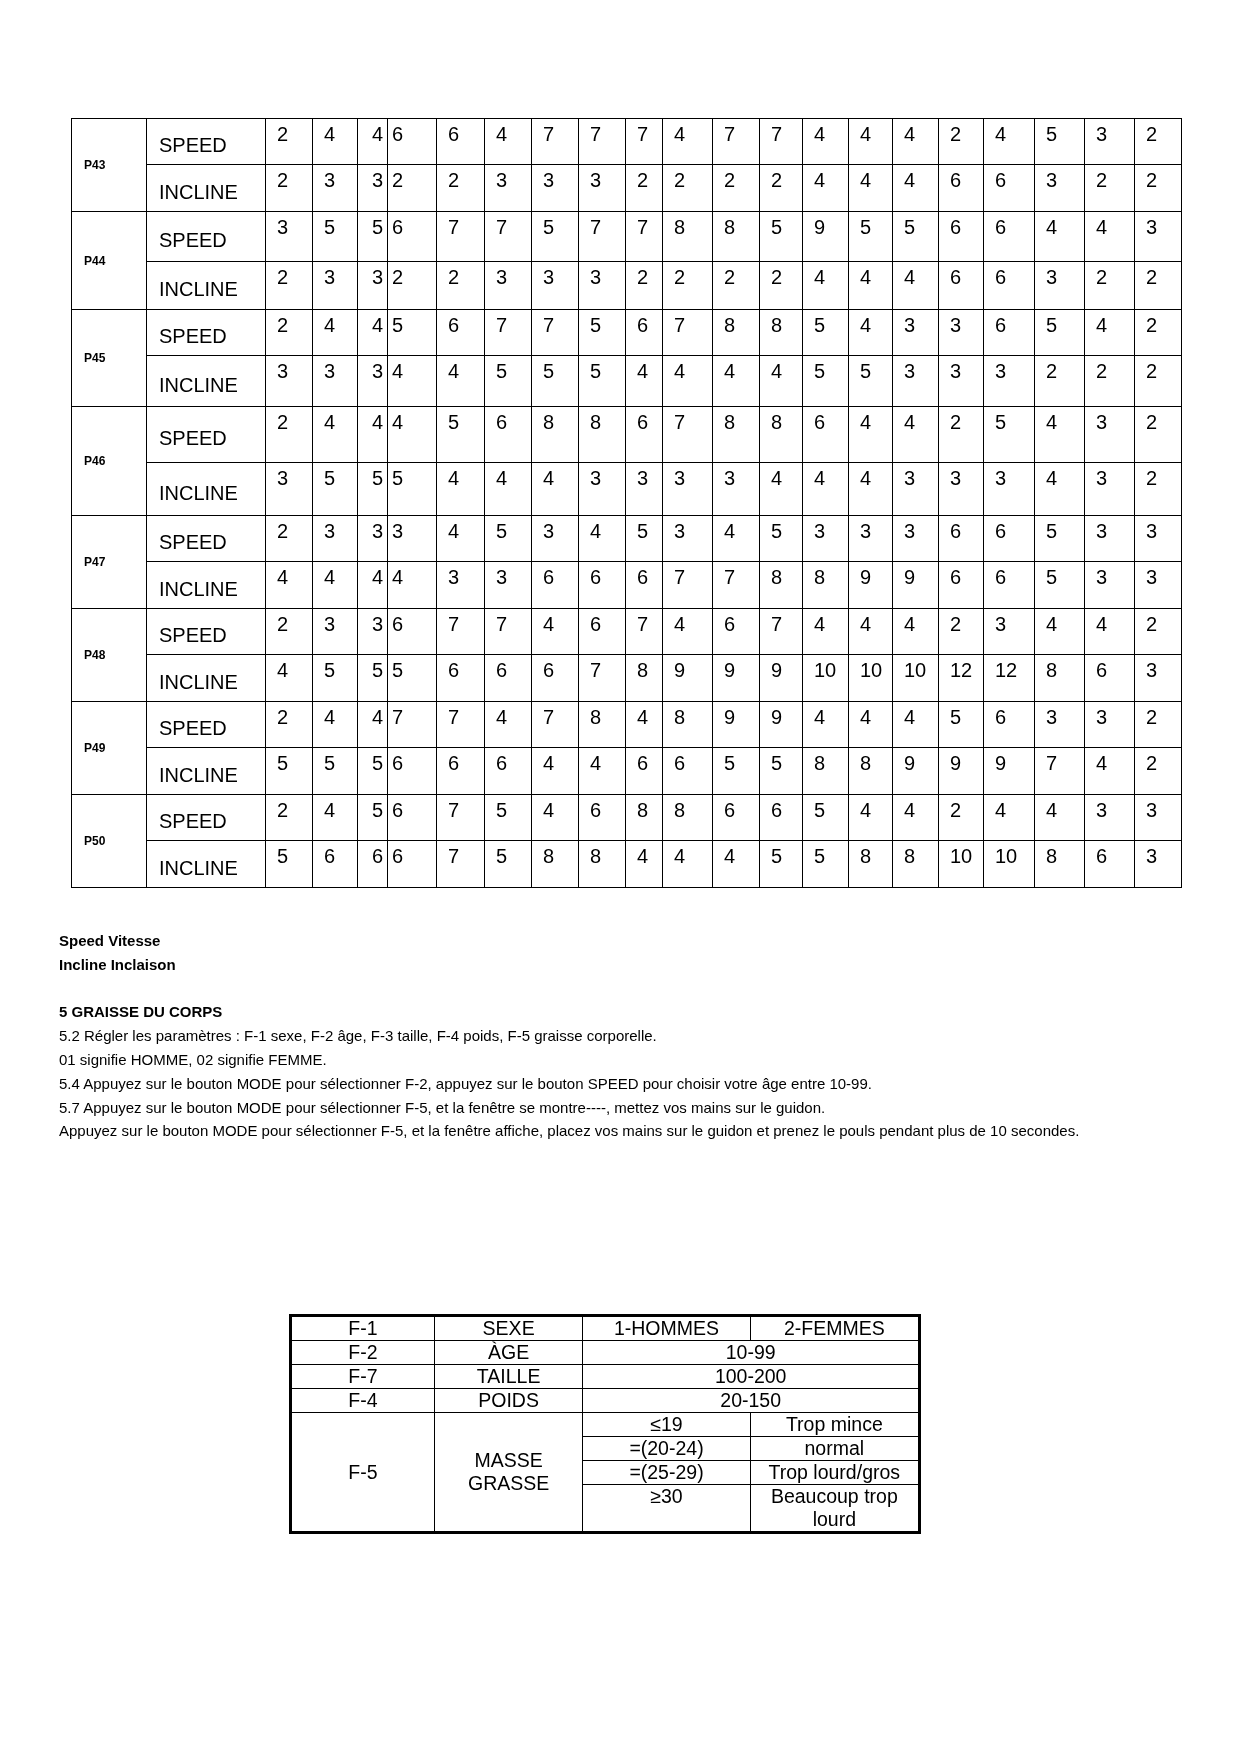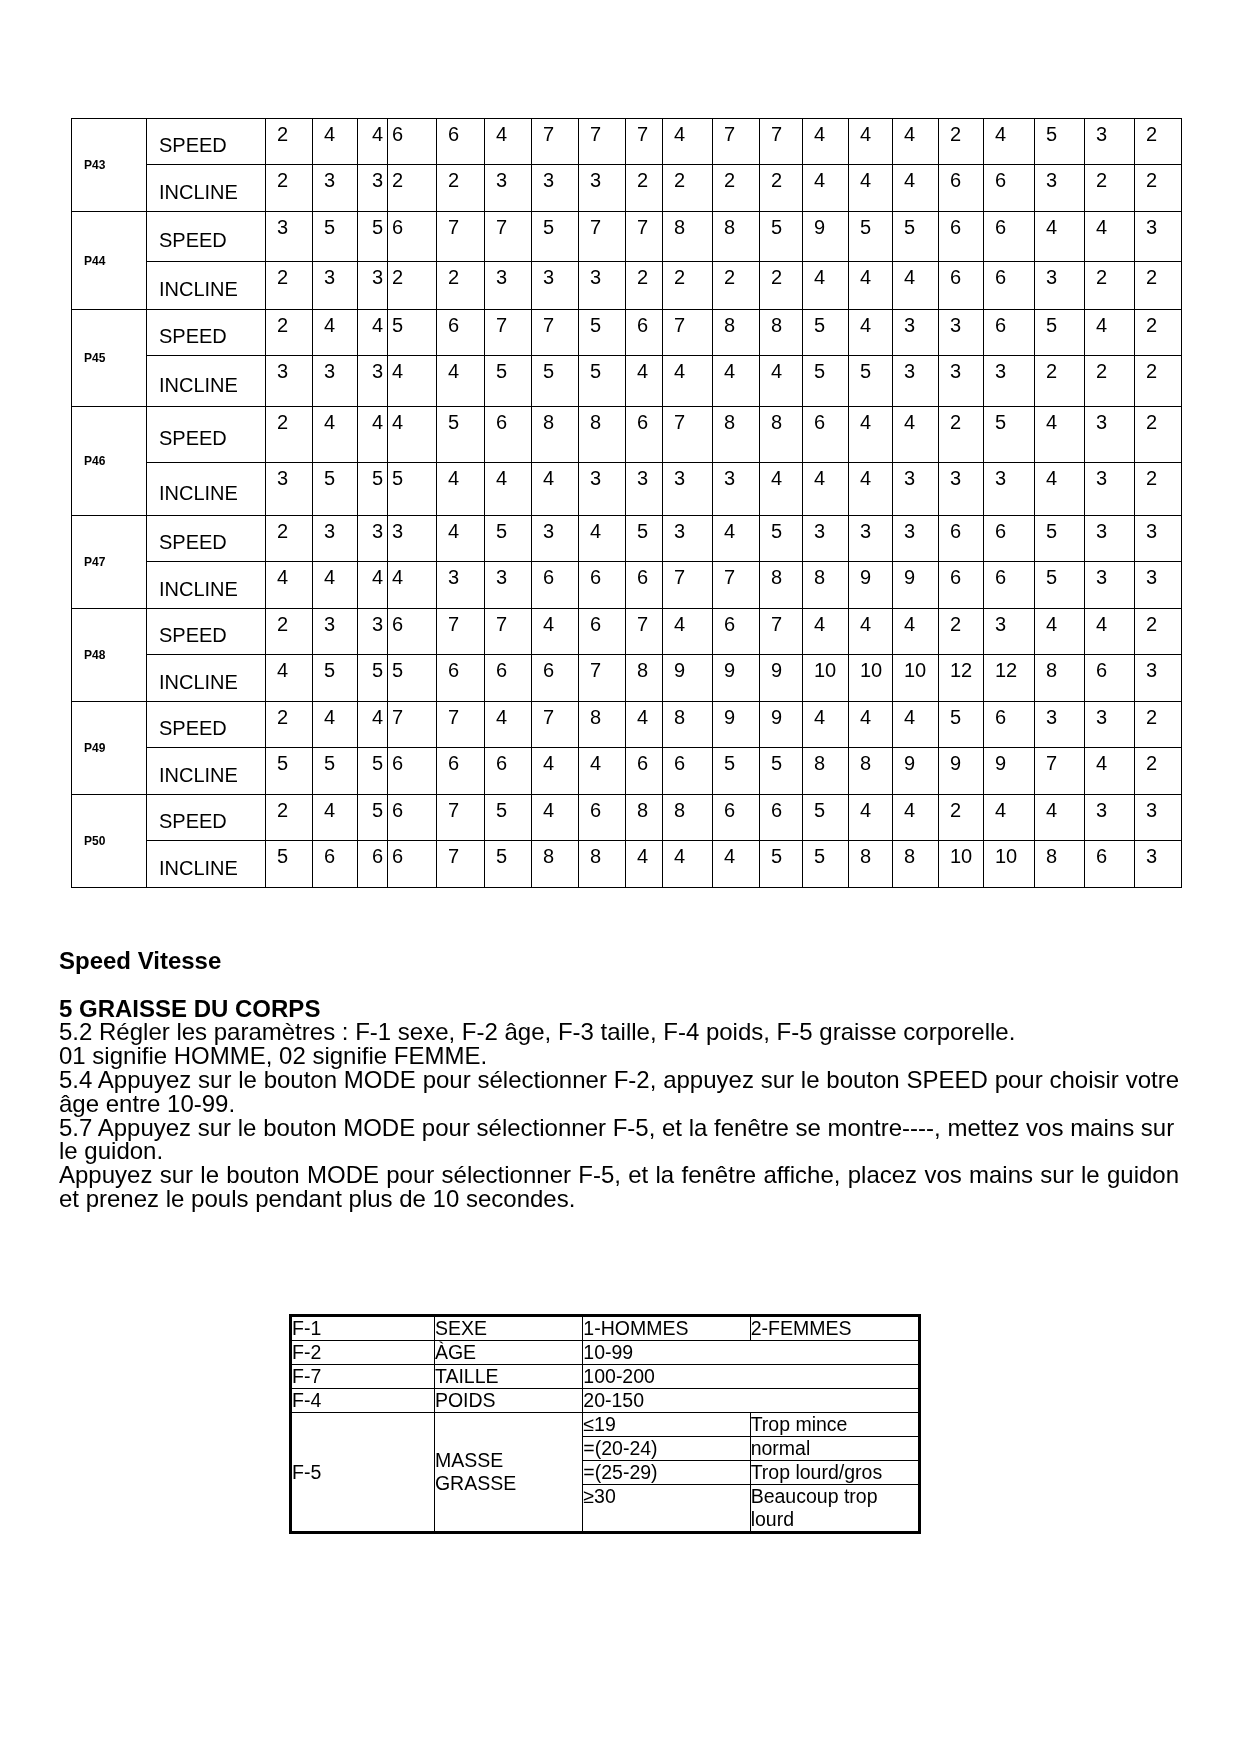--- a/index.html
+++ b/index.html
@@ -4,27 +4,27 @@
 <style>
   html, body { margin: 0; padding: 0; background: #ffffff; }
   body { width: 1240px; height: 1755px; position: relative; font-family: "Liberation Sans", sans-serif; color: #000; }
   .prog-table { position: absolute; left: 71px; top: 118px; border-collapse: collapse; table-layout: fixed; }
   .prog-table td { border: 1px solid #000; padding: 0; font-size: 20px; vertical-align: top; }
   .prog-table td.prog { font-weight: bold; vertical-align: middle; padding-left: 12px; font-size: 12px; }
   .prog-table td.kind { vertical-align: middle; padding-left: 12px; padding-top: 8px; }
   .prog-table td.val { padding-left: 11px; padding-top: 4px; }
   .prog-table td.val.c3 { padding-left: 0; text-align: right; padding-right: 4px; }
   .prog-table td.val.c4 { padding-left: 4px; }
-  .text-block { position: absolute; left: 59px; top: 929px; width: 1120px; font-size: 24px; line-height: 23.8px; margin-top: 20px; }
+  .text-block { position: absolute; left: 59px; top: 929px; width: 1120px; font-size: 15px; line-height: 23.8px; }
   .text-block p { margin: 0; }
   .bold { font-weight: bold; }
   .spacer { height: 23.8px; }
   .justify { text-align: justify; text-align-last: left; }
   .f-table { position: absolute; left: 289px; top: 1314px; width: 632px; border-collapse: collapse; border: 3px solid #000; font-size: 19.5px; }
-  .f-table td { border: 1px solid #000; text-align: left; padding: 0; line-height: 23px; height: 23px; }
+  .f-table td { border: 1px solid #000; text-align: center; padding: 0; line-height: 23px; height: 23px; }
 </style>
 </head>
 <body>
 
 <table class="prog-table">
   <colgroup>
     <col style="width:75px">
       <col style="width:119px">
     <col style="width:47px">
       <col style="width:45px">
@@ -422,20 +422,21 @@
         <td class="val">10</td>
         <td class="val">8</td>
         <td class="val">6</td>
         <td class="val">3</td>
       </tr>
     </tbody>
 </table>
 
 <div class="text-block">
   <p class="bold">Speed  Vitesse</p>
+  <p class="bold">Incline  Inclaison</p>
   <div class="spacer"></div>
   <p class="bold">5 GRAISSE DU CORPS</p>
   <p>5.2 Régler les paramètres : F-1 sexe, F-2 âge, F-3 taille, F-4 poids, F-5 graisse corporelle.</p>
   <p>01 signifie HOMME, 02 signifie FEMME.</p>
   <p class="justify">5.4 Appuyez sur le bouton MODE pour sélectionner F-2, appuyez sur le bouton SPEED pour choisir votre âge entre 10-99.</p>
   <p>5.7 Appuyez sur le bouton MODE pour sélectionner F-5, et la fenêtre se montre----, mettez vos mains sur le guidon.</p>
   <p class="justify">Appuyez sur le bouton MODE pour sélectionner F-5, et la fenêtre affiche, placez vos mains sur le guidon et prenez le pouls pendant plus de 10 secondes.</p>
 </div>
 
 <table class="f-table">

